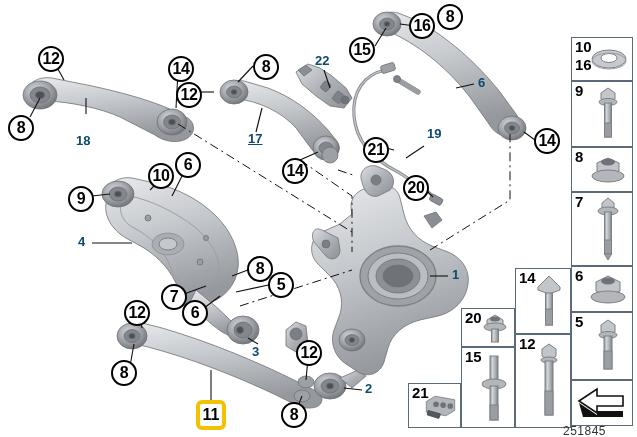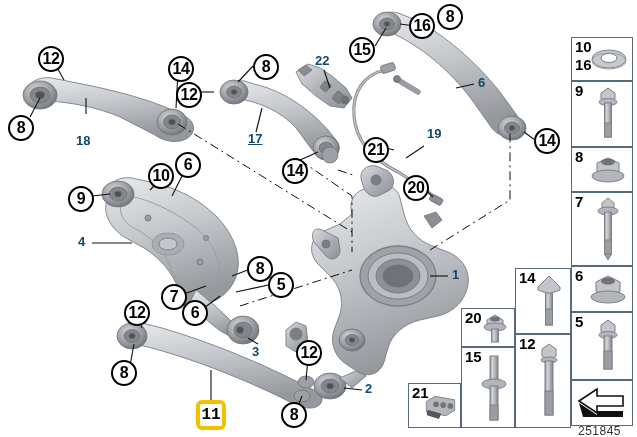--- a/index.html
+++ b/index.html
@@ -53,21 +53,20 @@
     border: 4px solid #F2C200;
     background: #ffffff;
     display: flex;
     align-items: center;
     justify-content: center;
     font-size: 16px;
     font-weight: bold;
     color: #000;
     box-sizing: border-box;
     z-index: 45;
-    font-family: Liberation Mono, monospace;
   }
   
   .legend-cell {
     position: absolute;
     border: 1px solid #5a6a7a;
     background: #fff;
     box-sizing: border-box;
     z-index: 30;
   }
   .legend-num {
@@ -508,15 +507,15 @@
       <svg width="44" height="30" viewBox="0 0 44 30" style="margin-left:12px;">
         <path d="M6 10 L16 4 L38 8 L38 20 L28 26 L6 22 Z" fill="#b3b7bb" stroke="#7d8186"></path>
         <circle cx="17" cy="13" r="3.2" fill="#6f7378"></circle>
         <circle cx="25" cy="14" r="3.2" fill="#6f7378"></circle>
         <circle cx="33" cy="15" r="3.2" fill="#6f7378"></circle>
         <path d="M8 20 L22 24 L20 29 L7 25 Z" fill="#54585c" stroke="#44484c"></path>
       </svg>
     </span>
   </div>
 
-  <div class="diagram-id" style="left:578px; top:424px;">251845</div>
+  <div class="diagram-id" style="left:563px; top:424px;">251845</div>
 
 </div>
 
 </body></html>

